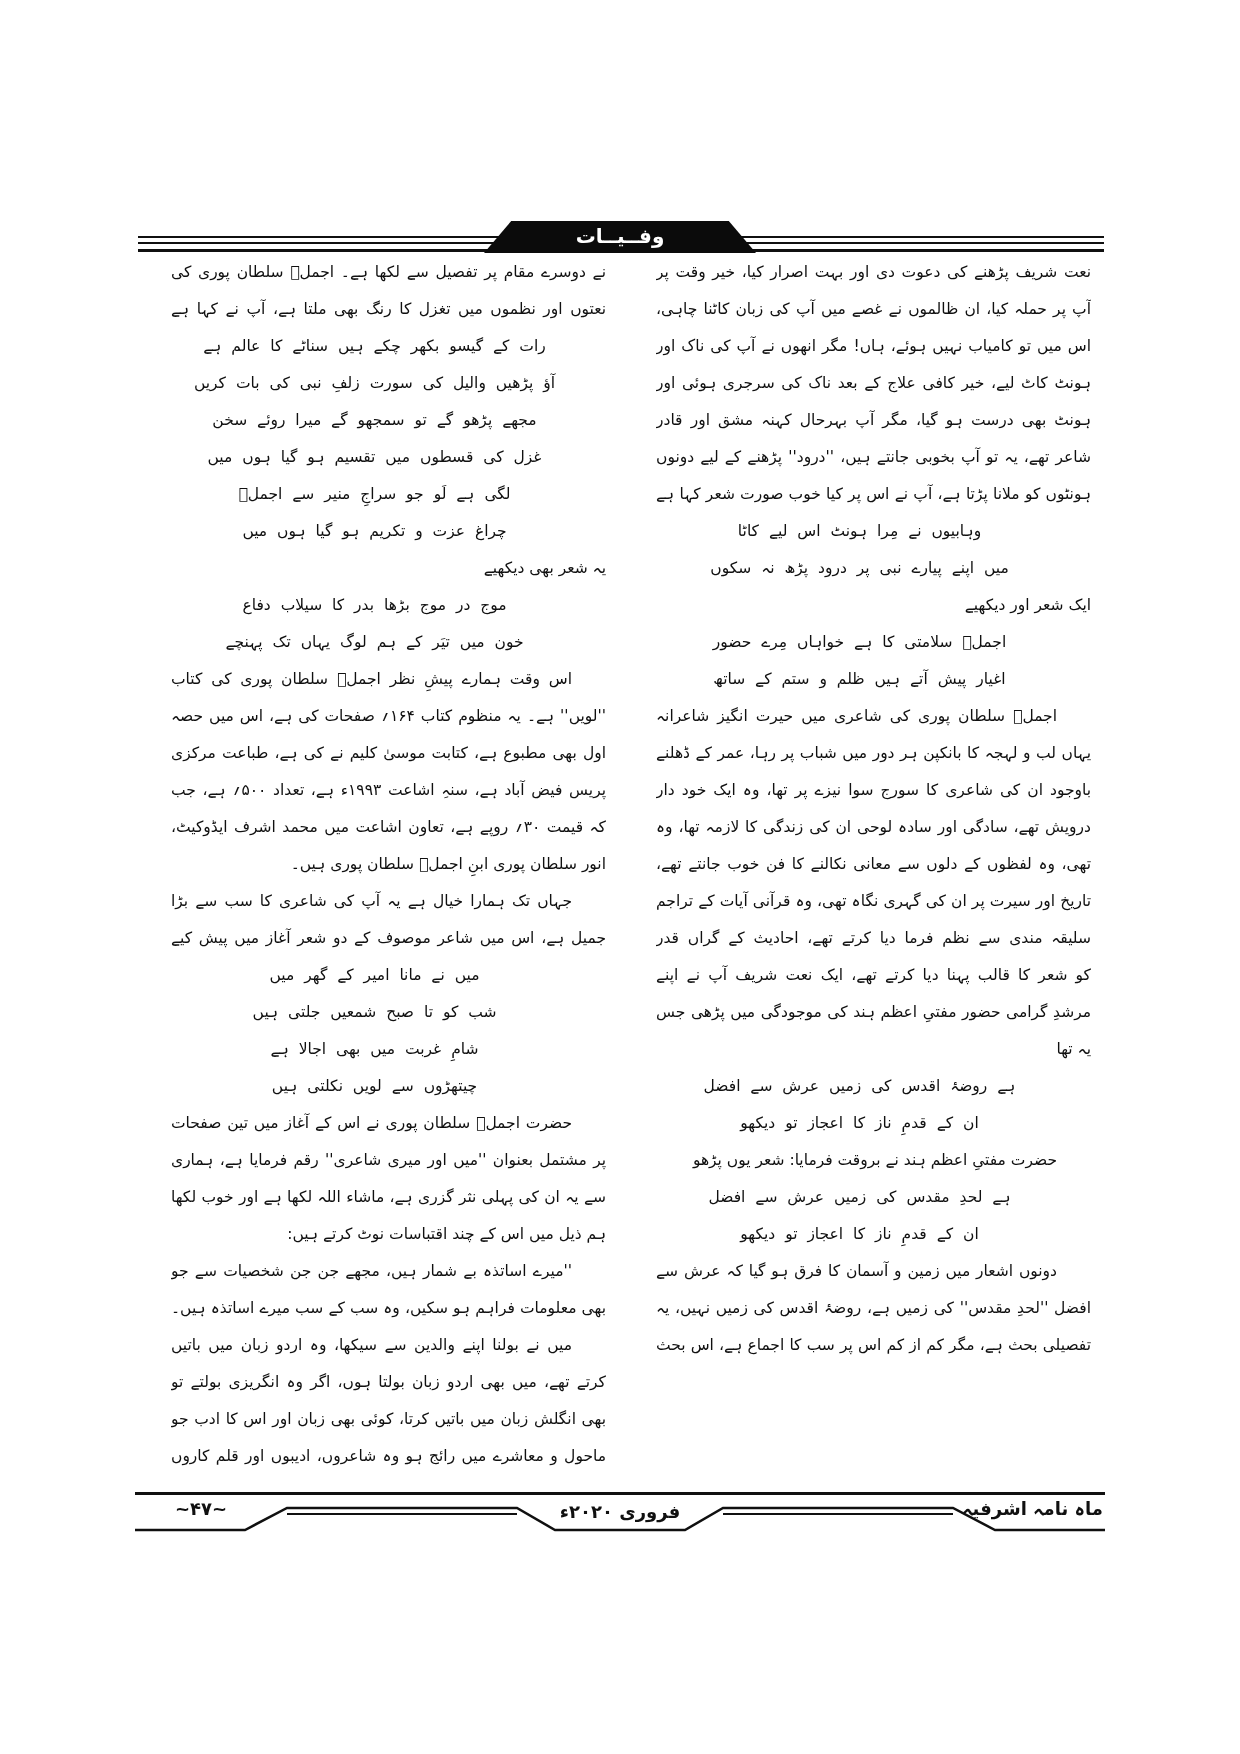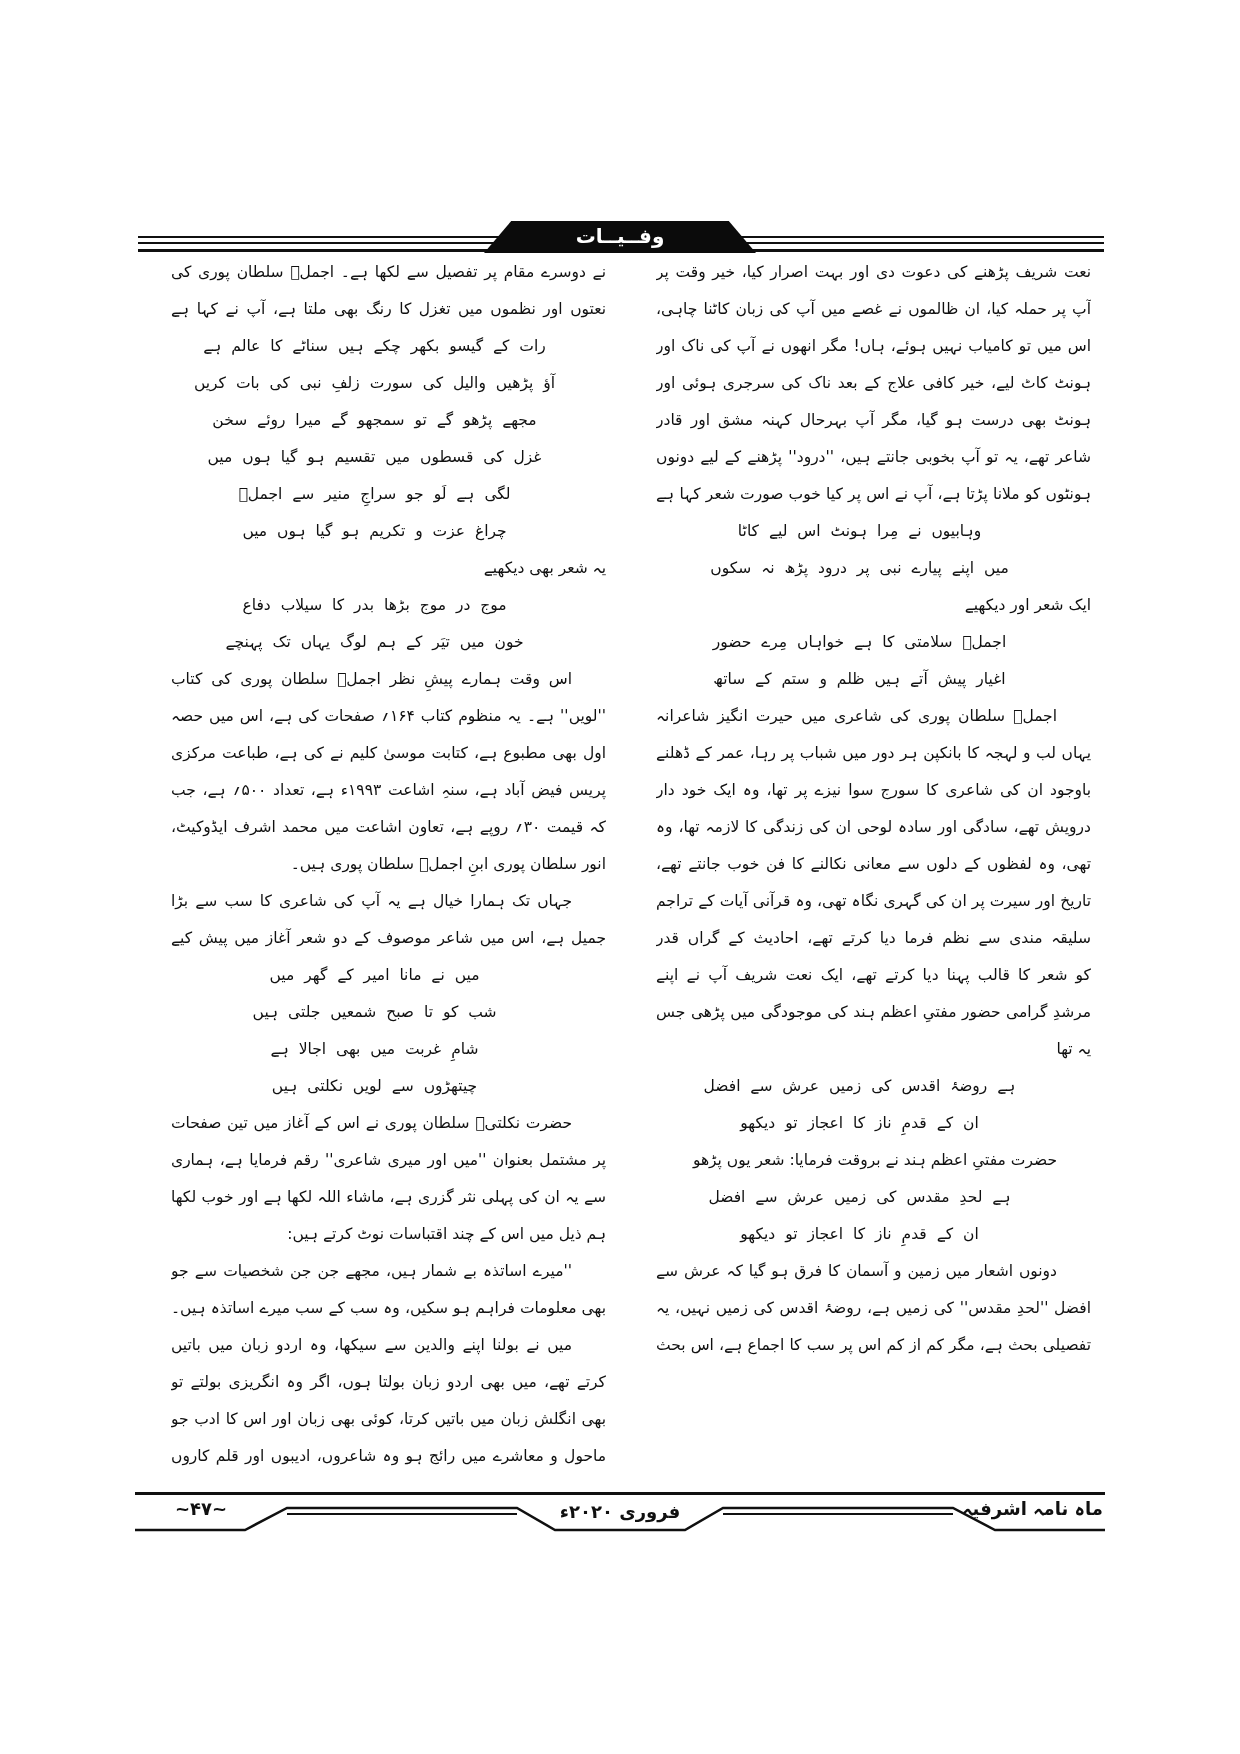--- a/index.html
+++ b/index.html
@@ -149,21 +149,21 @@
           <div class="line indent">جہاں تک ہمارا خیال ہے یہ آپ کی شاعری کا سب سے بڑا مرقعِ</div>
           <div class="line">جمیل ہے، اس میں شاعر موصوف کے دو شعر آغاز میں پیش کیے گئے ہیں</div>
         </div>
         <div class="block verse">
           <div class="line">میں نے مانا امیر کے گھر میں</div>
           <div class="line">شب کو تا صبح شمعیں جلتی ہیں</div>
           <div class="line">شامِ غربت میں بھی اجالا ہے</div>
           <div class="line">چیتھڑوں سے لویں نکلتی ہیں</div>
         </div>
         <div class="block para">
-          <div class="line indent">حضرت نکلتیؔ سلطان پوری نے اس کے آغاز میں تین صفحات</div>
+          <div class="line indent">حضرت اجملؔ سلطان پوری نے اس کے آغاز میں تین صفحات</div>
           <div class="line">پر مشتمل بعنوان ''میں اور میری شاعری'' رقم فرمایا ہے، ہماری نظر</div>
           <div class="line">سے یہ ان کی پہلی نثر گزری ہے، ماشاء اللہ لکھا ہے اور خوب لکھا ہے۔</div>
         </div>
         <div class="block plain">
           <div class="line">ہم ذیل میں اس کے چند اقتباسات نوٹ کرتے ہیں:</div>
         </div>
         <div class="block para">
           <div class="line indent">''میرے اساتذہ بے شمار ہیں، مجھے جن جن شخصیات سے جو</div>
           <div class="line">بھی معلومات فراہم ہو سکیں، وہ سب کے سب میرے اساتذہ ہیں۔</div>
         </div>

